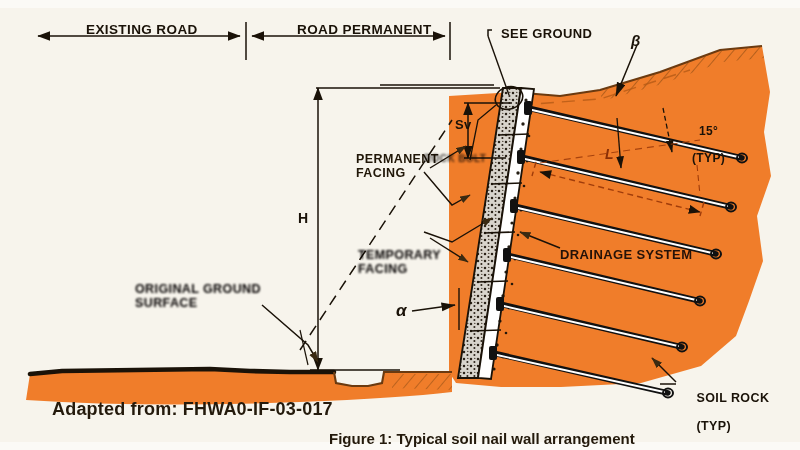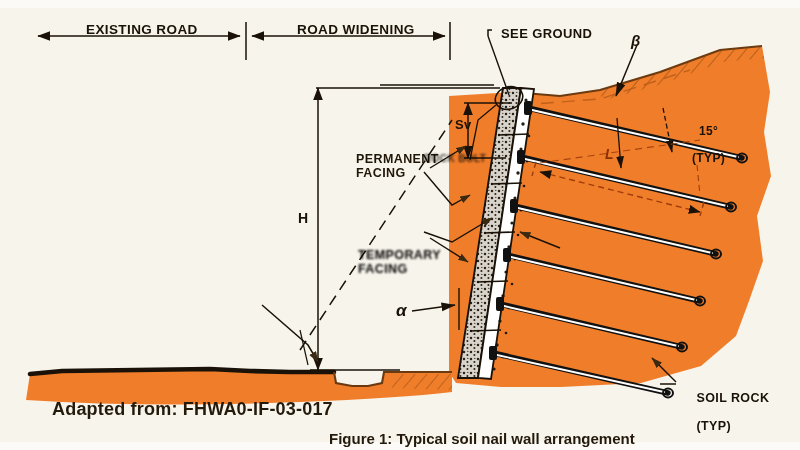--- a/index.html
+++ b/index.html
@@ -267,21 +267,21 @@
     </g>
 
     <path d="M300,350 L452,120" fill="none" stroke="#1a1208" stroke-width="1.5" stroke-dasharray="11 7"></path>
 
     <rect x="0" y="0" width="800" height="8" fill="#ffffff" opacity="0.55"></rect>
     <rect x="0" y="442" width="800" height="8" fill="#ffffff" opacity="0.55"></rect>
   </svg>
 
   <div class="lbl" style="left:86px; top:22px; font-size:13.5px;">EXISTING ROAD</div>
 
-  <div class="lbl" style="left:297px; top:22px; font-size:13.5px;">ROAD WIDENING</div>
+  <div class="lbl" style="left:297px; top:22px; font-size:13.5px;">ROAD PERMANENT</div>
 
   <div class="lbl" style="left:501px; top:27px; font-size:13px;">SEE GROUND</div>
 
   <div class="lbl ital" style="left:631px; top:33px; font-size:15px;">β</div>
 
   <div class="lbl" style="left:298px; top:211px; font-size:14px;">H</div>
 
   <div class="lbl" style="left:455px; top:118px; font-size:13px;text-align:center;">Sv</div>
 
   <div class="lbl ital" style="left:605px; top:147px; font-size:14px; color:#8a2f06;">L</div>
@@ -294,24 +294,27 @@
   <div class="lbl ital" style="left:396px; top:301px; font-size:17px;">α</div>
 
   <div class="lbl lbl-blur" style="left:356px; top:152px; font-size:12.5px;">PERMANENT
 FACING</div>
 
   <div class="lbl lbl-heavyblur" style="left:424px; top:153px; font-size:10px; opacity:0.72;">ROCK BOLT</div>
 
   <div class="lbl lbl-heavyblur" style="left:358px; top:212px; font-size:12.5px;margin-top:36px;">TEMPORARY
 FACING</div>
 
+  <div class="lbl lbl-blur" style="left:560px; top:248px; font-size:13px; color:#241208;">DRAINAGE SYSTEM</div>
 
   <div class="lbl" style="left:681px; top:377px; font-size:12.5px;">
     <span>SOIL ROCK</span><br>
     <span>(TYP)</span>
   </div>
 
+  <div class="lbl lbl-heavyblur" style="left:135px; top:282px; font-size:12.5px;">ORIGINAL GROUND
+SURFACE</div>
 
   <div class="attrib" style="left:52px; top:399px; font-size:18px;">Adapted from: FHWA0-IF-03-017</div>
 
   <div class="cap" style="left:329px; top:430px; font-size:15px;">Figure 1: Typical soil nail wall arrangement</div>
 
 </div>
 
 </body></html>

